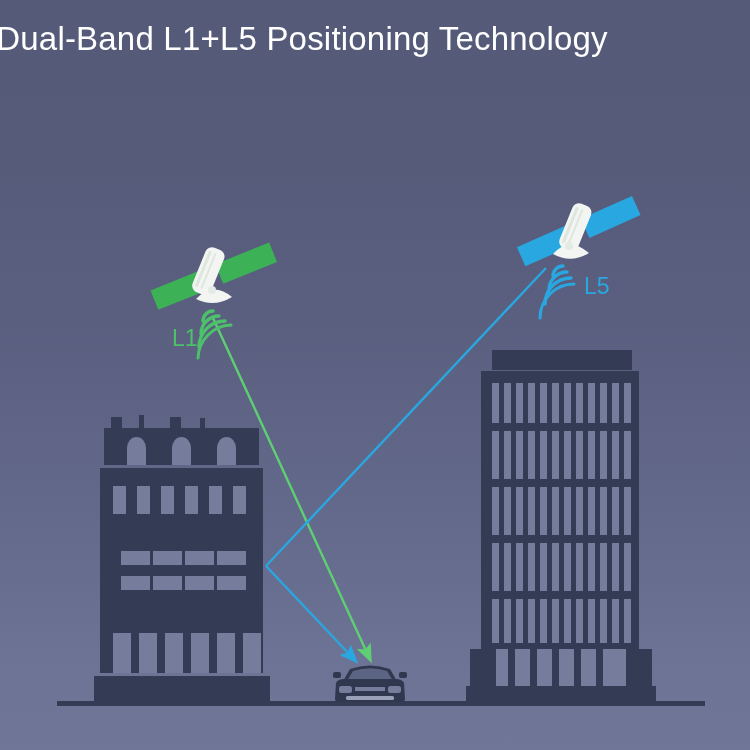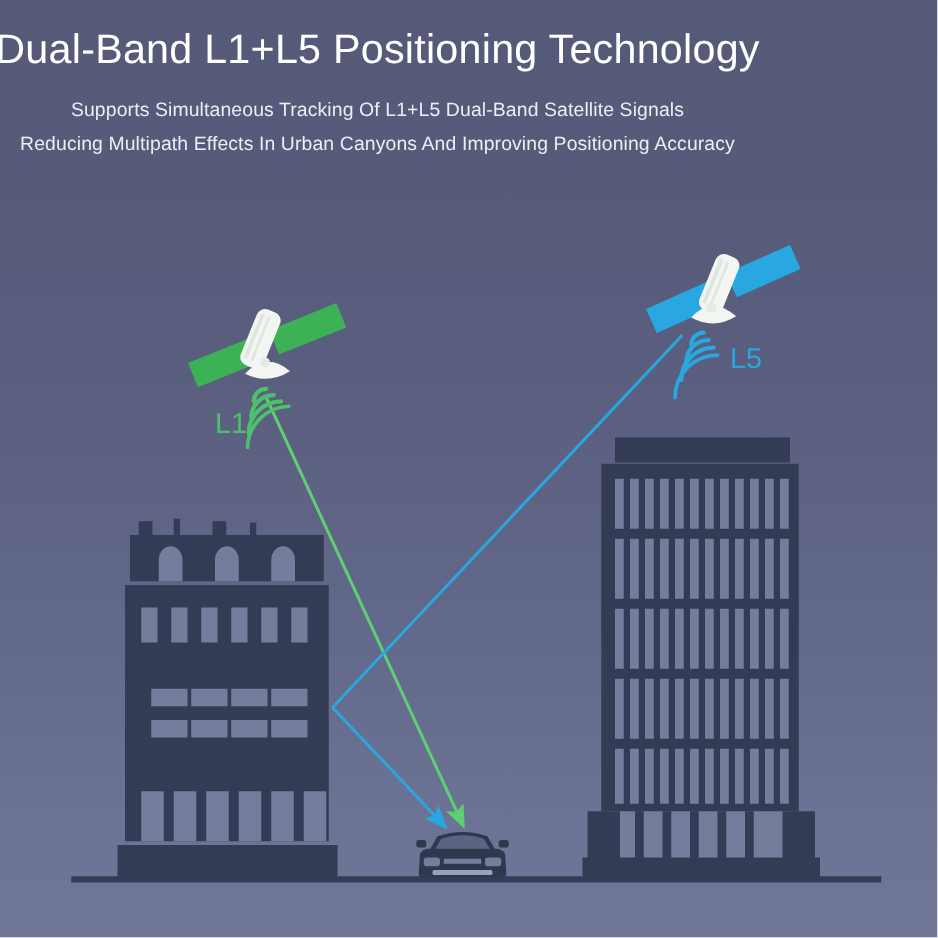--- a/index.html
+++ b/index.html
@@ -50,24 +50,20 @@
     font-weight:400;
   }
 </style>
 </head>
 <body>
 
 <div id="stage">
 
   <div id="header">
     <div id="title">Dual-Band L1+L5 Positioning Technology</div>
-    <div id="subtitle-wrap">
-      <div class="subtitle">Supports Simultaneous Tracking Of L1+L5 Dual-Band Satellite Signals</div>
-      <div class="subtitle">Reducing Multipath Effects In Urban Canyons And Improving Positioning Accuracy</div>
-    </div>
   </div>
 
   <div id="scene">
   <svg viewBox="0 0 750 750" xmlns="http://www.w3.org/2000/svg">
 
     <defs>
       <marker id="arrowGreen" markerWidth="9" markerHeight="9" refX="4.2" refY="3.2" orient="auto" markerUnits="strokeWidth">
         <path d="M0,0 L8,3.2 L0,6.4 L1.6,3.2 Z" fill="#5ecf72"></path>
       </marker>
       <marker id="arrowBlue" markerWidth="9" markerHeight="9" refX="4.2" refY="3.2" orient="auto" markerUnits="strokeWidth">

